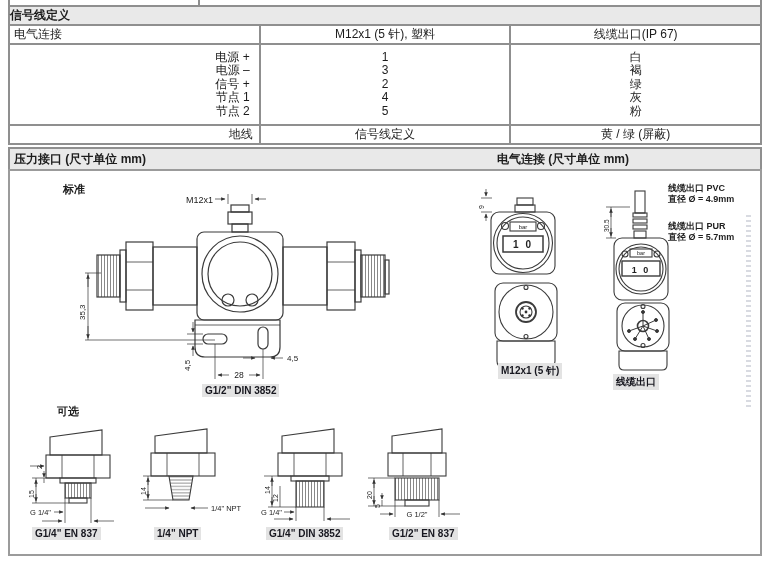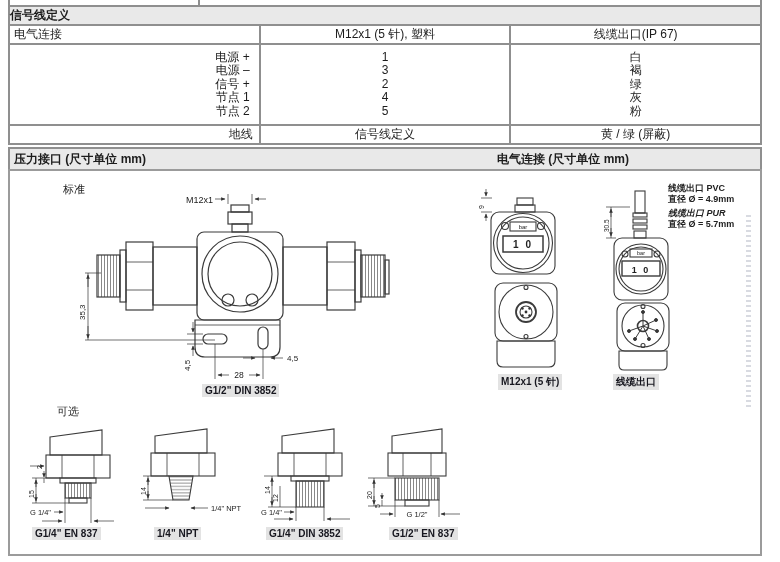--- a/index.html
+++ b/index.html
@@ -18,26 +18,26 @@
   .cell-c{text-align:center;}
   .pinline{line-height:13.5px;}
   .padv{padding:5px 9px !important;}
   
   .secband{position:absolute;left:8px;top:147px;width:750px;height:15px;background:#e9e9e9;
            border:2px solid #8f8f8f;font-size:12px;font-weight:bold;padding:12px 0;}
   .secband .left{position:absolute;left:4px;top:2px;}
   .secband .right{position:absolute;left:487px;top:2px;}
   
   .box{position:absolute;left:8px;top:169px;width:750px;height:383px;border:2px solid #9b9b9b;background:#fff;}
-  .sublabel{position:absolute;font-size:11px;font-weight:normal;color:#1c1c1c;white-space:nowrap;}
+  .sublabel{position:absolute;font-size:11px;font-weight:bold;color:#1c1c1c;white-space:nowrap;}
   .hl{position:absolute;font-size:10px;font-weight:700;color:#17171f;background:#e3e3e3;
       padding:1px 3px;white-space:nowrap;}
   .notes{position:absolute;left:658px;top:12px;width:100px;font-size:9px;font-weight:700;
          line-height:11px;color:#222;white-space:nowrap;}
-  .notes .gap{margin-top:3px;font-style:italic;}
+  .notes .gap{margin-top:16px;}
   .wm{position:absolute;left:736px;top:44px;width:5px;height:195px;opacity:.55;
       background:repeating-linear-gradient(180deg,#b9bdc9 0 2px,transparent 2px 5px);}
   svg{position:absolute;overflow:visible;}
   svg text{fill:#222;}
 </style>
 </head>
 <body>
 
 <div class="page">
 
@@ -252,21 +252,21 @@
         <line x1="133" y1="43" x2="133" y2="51" marker-end="url(#arr)"></line>
       </g>
       <text font-size="7" transform="translate(6,24) rotate(-90)">9</text>
       <text font-size="6.5" transform="translate(131,47) rotate(-90)">30.5</text>
       <text x="45" y="44" font-size="6" text-anchor="middle" fill="#c01414">bar</text>
       <text x="45" y="63" font-size="10" font-weight="bold" text-anchor="middle" fill="#c01414" letter-spacing="2">1 0</text>
       <text x="163" y="70" font-size="5.5" text-anchor="middle" fill="#c01414">bar</text>
       <text x="163" y="87.5" font-size="9" font-weight="bold" text-anchor="middle" fill="#c01414" letter-spacing="2">1 0</text>
     </svg>
 
-    <div class="hl" style="left:488px;top:203px;">M12x1 (5 针)</div>
+    <div class="hl" style="left:488px;top:192px;">M12x1 (5 针)</div>
     <div class="hl" style="left:603px;top:203px;">线缆出口</div>
 
     <div class="notes">
       <div>线缆出口 PVC</div>
       <div>直径 Ø = 4.9mm</div>
       <div class="gap">线缆出口 PUR</div>
       <div>直径 Ø = 5.7mm</div>
     </div>
 
     <div class="wm"></div>

